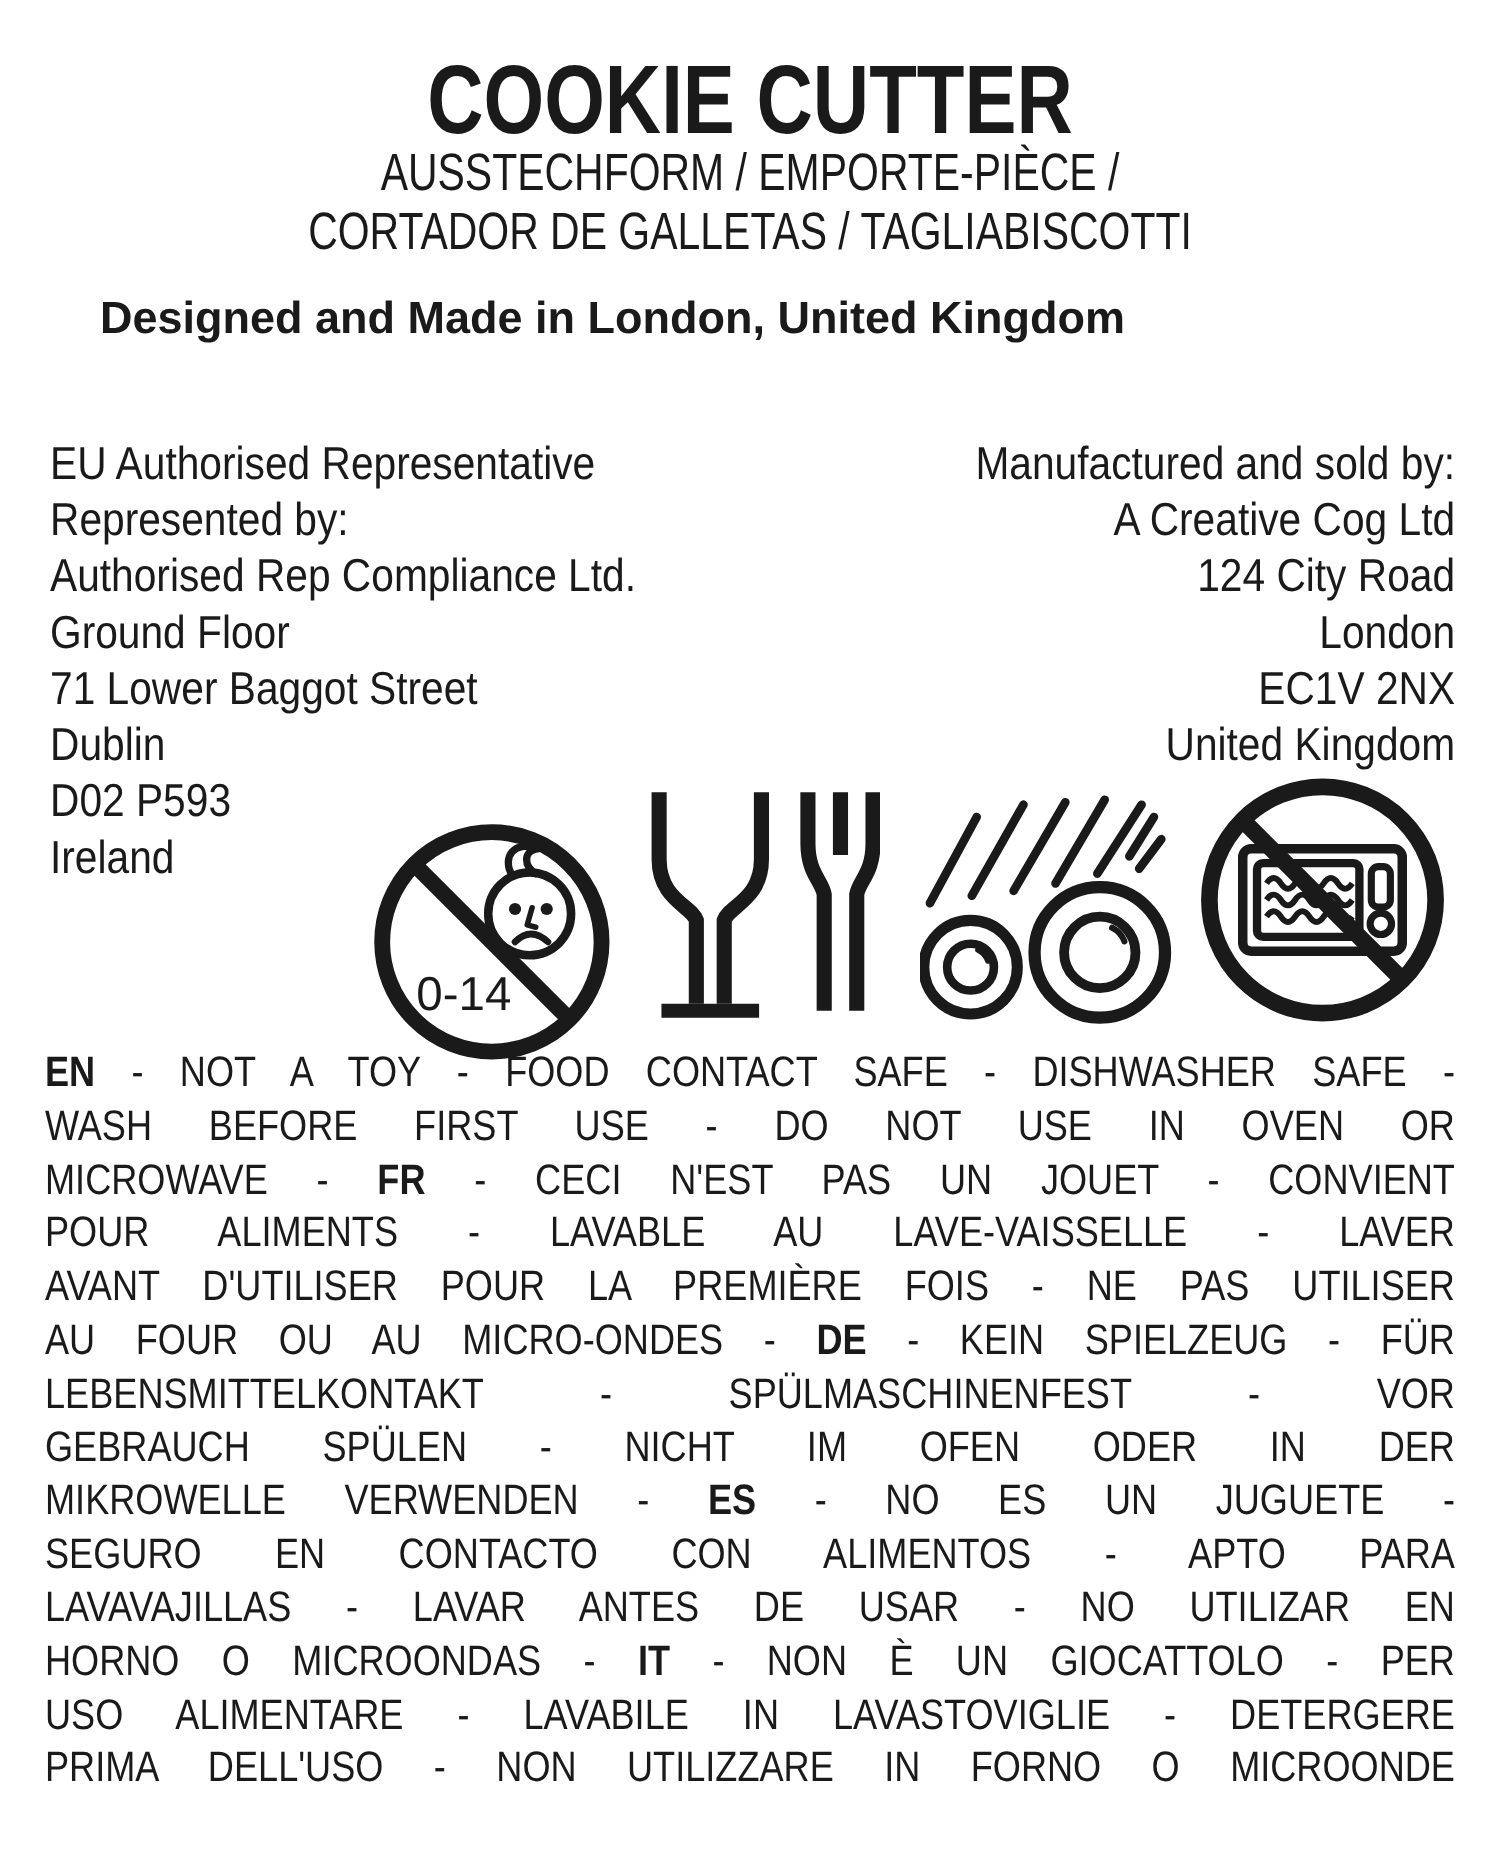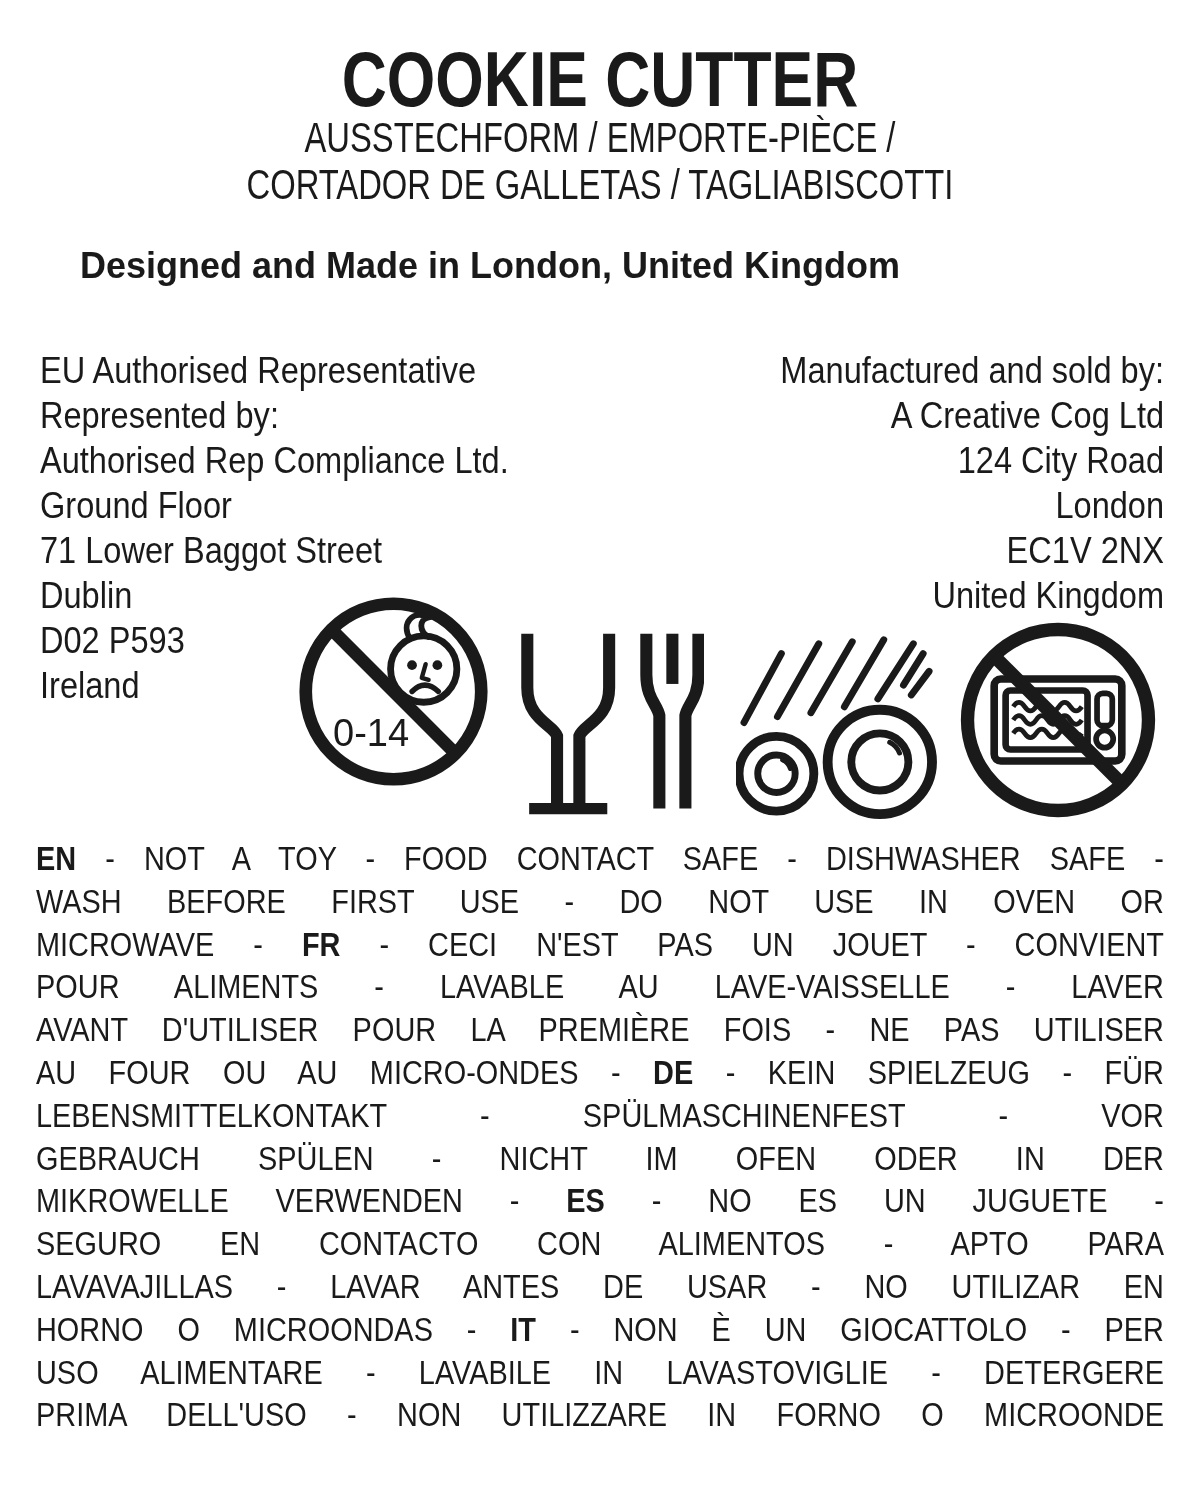--- a/index.html
+++ b/index.html
@@ -26,33 +26,32 @@
     text-align: center;
     font-size: 42px; line-height: 47px;
     transform: scaleX(0.78); transform-origin: 50% top;
     white-space: nowrap;
   }
   #made-in {
     top: 234px; left: 0; width: 980px;
     text-align: center;
     font-size: 36px; font-weight: bold;
     line-height: 40px;
-    margin-top: 12px;
   }
   .address {
     top: 348px;
     font-size: 37px; line-height: 45px;
     white-space: nowrap;
   }
   #eu-rep { left: 40px; transform: scaleX(0.88); transform-origin: left top; }
   #manufacturer { right: 36px; text-align: right; transform: scaleX(0.88); transform-origin: right top; }
 
   .icon { position: absolute; color: var(--ink); }
   .icon svg { display: block; }
-  #icon-age { left: 296px; top: 594px; }
+  #icon-age { left: 296px; top: 656px; }
   #icon-food { left: 518px; top: 630px; }
   #icon-dish { left: 736px; top: 628px; }
   #icon-micro { left: 958px; top: 620px; }
 
   #safety-text {
     top: 837px; left: 36px;
     width: 1327px;
     font-size: 34px; line-height: 42.8px;
     transform: scaleX(0.85); transform-origin: left top;
   }

